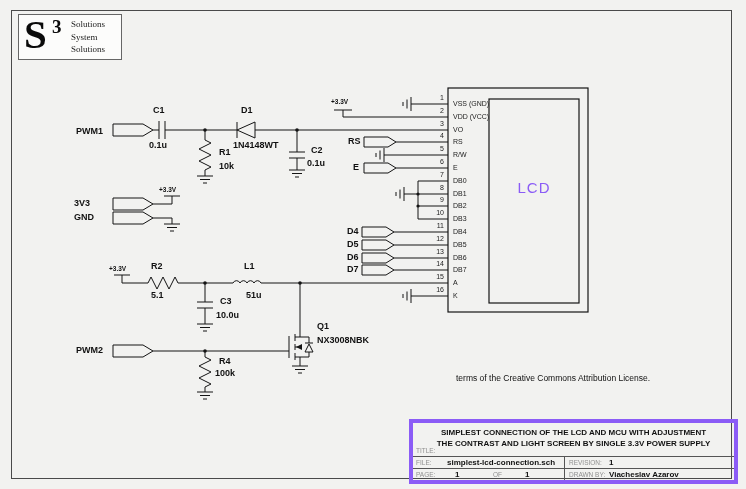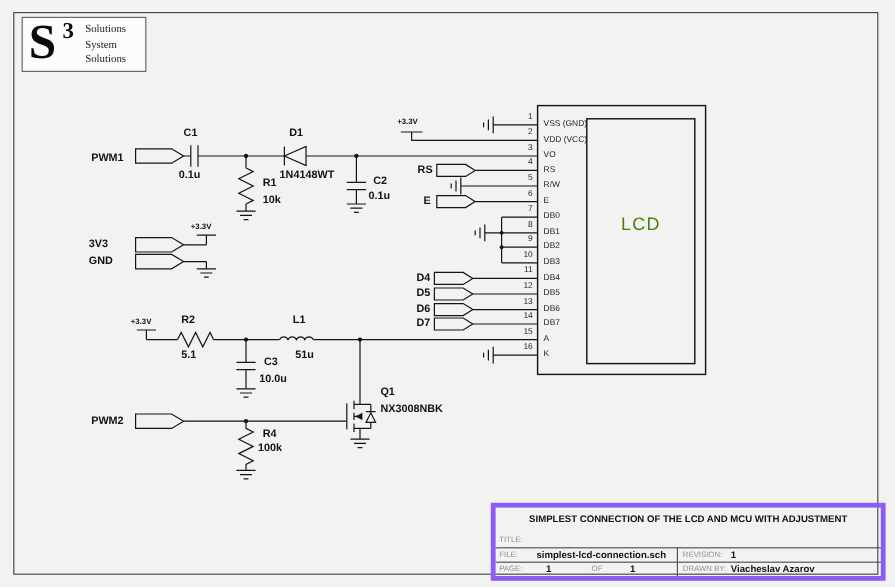--- a/index.html
+++ b/index.html
@@ -4,21 +4,21 @@
 <style>
   html,body{margin:0;padding:0;}
   body{background:#e9e9e7;font-family:"Liberation Sans",sans-serif;}
   #canvas{position:relative;width:746px;height:489px;background:#f2f2f0;overflow:hidden;}
   #frame{position:absolute;left:11px;top:10px;width:719px;height:467px;border:1px solid #4a4a4a;}
   #schem{position:absolute;left:0;top:0;}
   .t{position:absolute;font:bold 9px "Liberation Sans",sans-serif;color:#111;white-space:nowrap;line-height:1;}
   .tiny{font:bold 6.5px "Liberation Sans",sans-serif;}
   .pin-num{position:absolute;font:7px "Liberation Sans",sans-serif;color:#222;width:18px;text-align:right;line-height:1;}
   .pin-lbl{position:absolute;left:453px;font:7px "Liberation Sans",sans-serif;color:#222;white-space:nowrap;line-height:1;}
-  #lcd-title{position:absolute;left:489px;top:179px;width:90px;text-align:center;font:500 15px "Liberation Sans",sans-serif;letter-spacing:1px;color:#4d7c0f;}
+  #lcd-title{position:absolute;left:489px;top:179px;width:90px;text-align:center;font:500 15px "Liberation Sans",sans-serif;letter-spacing:1px;color:#8b5cf6;}
   
   #logo{position:absolute;left:18px;top:14px;width:102px;height:44px;background:#fcfcfb;border:1px solid #666;}
   #logo .big-s{position:absolute;left:5px;top:-5px;font:bold 41px "Liberation Serif",serif;color:#0a0a0a;}
   #logo .sup3{position:absolute;left:33px;top:1px;font:bold 19px "Liberation Serif",serif;color:#0a0a0a;}
   #logo .words{position:absolute;left:52px;top:3px;font:9px "Liberation Serif",serif;color:#222;line-height:12.5px;}
   
   #copyright{position:absolute;left:456px;top:374px;font:8.5px "Liberation Sans",sans-serif;color:#111;line-height:9.6px;}
   #copyright .c1{padding-left:9px;}
   
   #tblock{position:absolute;left:409px;top:419px;width:321px;height:57px;border:4px solid #8b5cf6;}
@@ -222,28 +222,30 @@
   <span class="pin-num" style="left:426px;top:248px">13</span>
   <span class="pin-lbl" style="top:254px">DB6</span>
   <span class="pin-num" style="left:426px;top:260px">14</span>
   <span class="pin-lbl" style="top:266px">DB7</span>
   <span class="pin-num" style="left:426px;top:273px">15</span>
   <span class="pin-lbl" style="top:279px">A</span>
   <span class="pin-num" style="left:426px;top:286px">16</span>
   <span class="pin-lbl" style="top:292px">K</span>
 
   <div id="copyright">
+    <div>terms of the Creative Commons Attribution License.</div>
   </div>
 
   <div id="tblock">
     <div class="hline" style="top:33px"></div>
     <div class="hline" style="top:45px"></div>
     <div class="vline" style="left:151px"></div>
     <span class="cell-lbl" style="left:3px;top:25px">TITLE:</span>
     <div class="ttl" style="top:6px">SIMPLEST CONNECTION OF THE LCD AND MCU WITH ADJUSTMENT</div>
+    <div class="ttl" style="top:17px">THE CONTRAST AND LIGHT SCREEN BY SINGLE 3.3V POWER SUPPLY</div>
     <span class="cell-lbl" style="left:3px;top:37px">FILE:</span>
     <span class="cell-val" style="left:34px;top:36px">simplest-lcd-connection.sch</span>
     <span class="cell-lbl" style="left:156px;top:37px">REVISION:</span>
     <span class="cell-val" style="left:196px;top:36px">1</span>
     <span class="cell-lbl" style="left:3px;top:49px">PAGE:</span>
     <span class="cell-val" style="left:42px;top:48px">1</span>
     <span class="cell-lbl" style="left:80px;top:49px">OF</span>
     <span class="cell-val" style="left:112px;top:48px">1</span>
     <span class="cell-lbl" style="left:156px;top:49px">DRAWN BY:</span>
     <span class="cell-val" style="left:196px;top:48px">Viacheslav Azarov</span>

